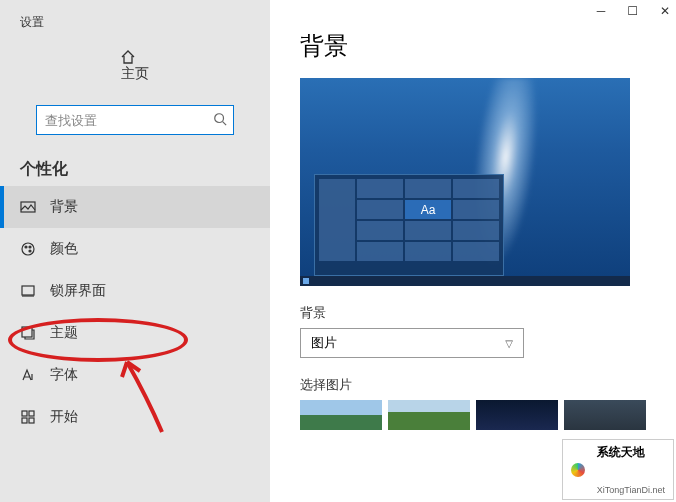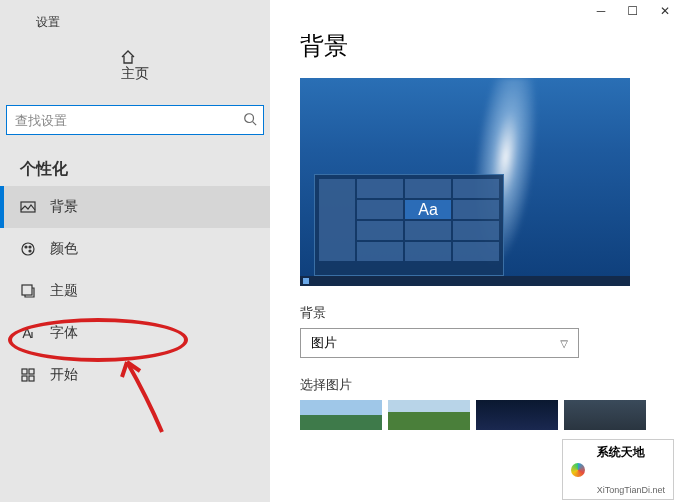--- a/index.html
+++ b/index.html
@@ -1,22 +1,22 @@
 <!DOCTYPE html>
 <html><head>
 <meta charset="utf-8">
 <style>
 * { margin: 0; padding: 0; box-sizing: border-box; font-family: "Microsoft YaHei", sans-serif; }
 body { width: 676px; height: 502px; display: flex; background: #f3f3f3; overflow: hidden; position: relative; }
 
 .sidebar { width: 285px; height: 100%; background: #e6e6e6; padding: 8px 0; }
-.title-row { display: flex; align-items: center; padding: 6px 20px; font-size: 12px; color: #333; margin-left: 16px; }
+.title-row { display: flex; align-items: center; padding: 6px 20px; font-size: 12px; color: #333; }
 .home-row { display: flex; align-items: center; padding: 12px 20px; font-size: 14px; color: #333; cursor: pointer; flex-direction: column; }
 .home-row .ico { width: 16px; margin-right: 14px; display: inline-flex; }
-.search-wrap { margin: 10px 6px 14px; position: relative; }
+.search-wrap { margin: 10px 36px 14px; position: relative; }
 .search-input { width: 100%; height: 30px; border: 1px solid #0078d7; background: #fff; padding: 0 28px 0 8px; font-size: 13px; outline: none; }
 .search-input::placeholder { color: #888; }
 .search-icon { position: absolute; right: 7px; top: 7px; color: #666; }
 .section-label { padding: 10px 20px 6px; font-size: 16px; font-weight: 600; color: #333; }
 .nav-item { display: flex; align-items: center; padding: 12px 20px; font-size: 14px; color: #333; cursor: pointer; position: relative; }
 .nav-item.active { background: #d6d6d6; }
 .nav-item.active::before { content: ""; position: absolute; left: 0; top: 0; bottom: 0; width: 4px; background: #0078d7; }
 .nav-item .ico { width: 16px; margin-right: 14px; display: inline-flex; }
 
 .main { flex: 1; background: #fff; padding: 8px 30px 0; position: relative; }
@@ -25,24 +25,24 @@
 .main h1 { font-size: 24px; font-weight: 400; margin: 22px 0 16px; }
 
 .preview-box { width: 330px; height: 208px; position: relative; background: linear-gradient(180deg, #2a6fb5 0%, #1e5a9e 35%, #0e3e7a 100%); overflow: hidden; }
 .light-streak { position: absolute; right: 28%; top: 0; width: 70px; height: 100%; background: radial-gradient(ellipse at 50% 38%, rgba(255,255,255,0.95) 0%, rgba(200,230,255,0.5) 25%, transparent 60%); transform: skewX(-6deg); filter: blur(2px); }
 .window-mock { position: absolute; left: 14px; bottom: 10px; width: 190px; height: 102px; background: rgba(20,55,100,0.9); border: 1px solid #3a6fa5; }
 .taskbar-mock { position: absolute; left: 0; right: 0; bottom: 0; height: 10px; background: rgba(20,40,70,0.9); }
 .startbtn-mock { position: absolute; left: 3px; bottom: 2px; width: 6px; height: 6px; background: #6aa8e8; }
 .grid-mock { position: absolute; left: 4px; top: 4px; right: 4px; bottom: 14px; display: grid; grid-template-columns: 36px 1fr 1fr 1fr; grid-template-rows: repeat(4, 1fr); gap: 2px; }
 .grid-mock div { background: rgba(90,140,200,0.45); }
 .grid-mock .nav { grid-column: 1; grid-row: 1 / span 4; background: rgba(70,115,170,0.6); }
-.aa-tile { display: flex; align-items: center; justify-content: center; color: #fff; font-size: 16px; background: #2b6cb7 !important; grid-column: 3; grid-row: 2; }
+.aa-tile { display: flex; align-items: center; justify-content: center; color: #fff; font-size: 12px; background: #2b6cb7 !important; grid-column: 3; grid-row: 2; }
 
 .field-label { font-size: 13px; color: #333; margin-top: 18px; margin-bottom: 6px; }
-.dropdown { width: 279px; height: 30px; border: 1px solid #999; background: #fff; display: flex; align-items: center; justify-content: space-between; padding: 0 10px; font-size: 13px; cursor: pointer; }
+.dropdown { width: 224px; height: 30px; border: 1px solid #999; background: #fff; display: flex; align-items: center; justify-content: space-between; padding: 0 10px; font-size: 13px; cursor: pointer; }
 .dropdown .chev { font-size: 10px; color: #555; }
 
 .thumbs { display: flex; gap: 6px; margin-top: 6px; }
 .thumb { width: 82px; height: 30px; background: #6a8; }
 .t1 { background: linear-gradient(#9fc7e8 50%, #3e7a4a 50%); }
 .t2 { background: linear-gradient(#b8d4e8 40%, #4a7f3a 40%); }
 .t3 { background: linear-gradient(#0a1830, #1a2850); }
 .t4 { background: linear-gradient(#3a4a5a, #2a3540); }
 
 
@@ -95,20 +95,29 @@
         <svg width="16" height="16" viewBox="0 0 16 16" fill="none" stroke="#333" stroke-width="1.2">
           <circle cx="8" cy="8" r="6"></circle>
           <circle cx="6" cy="6" r="1" fill="#333"></circle>
           <circle cx="10" cy="6" r="1" fill="#333"></circle>
           <circle cx="10" cy="10" r="1" fill="#333"></circle>
         </svg>
       </span>
     <span>颜色</span>
   </div>
 
+  <div class="nav-item">
+    <span class="ico">
+        <svg width="16" height="16" viewBox="0 0 16 16" fill="none" stroke="#333" stroke-width="1.2">
+          <rect x="2" y="3" width="12" height="9"></rect>
+          <path d="M2 13 H14"></path>
+        </svg>
+      </span>
+    <span>锁屏界面</span>
+  </div>
 
   <div class="nav-item">
     <span class="ico">
         <svg width="16" height="16" viewBox="0 0 16 16" fill="none" stroke="#333" stroke-width="1.2">
           <rect x="2" y="2" width="10" height="10"></rect>
           <path d="M12 5 H14 V14 H5 V12"></path>
         </svg>
       </span>
     <span>主题</span>
   </div>

